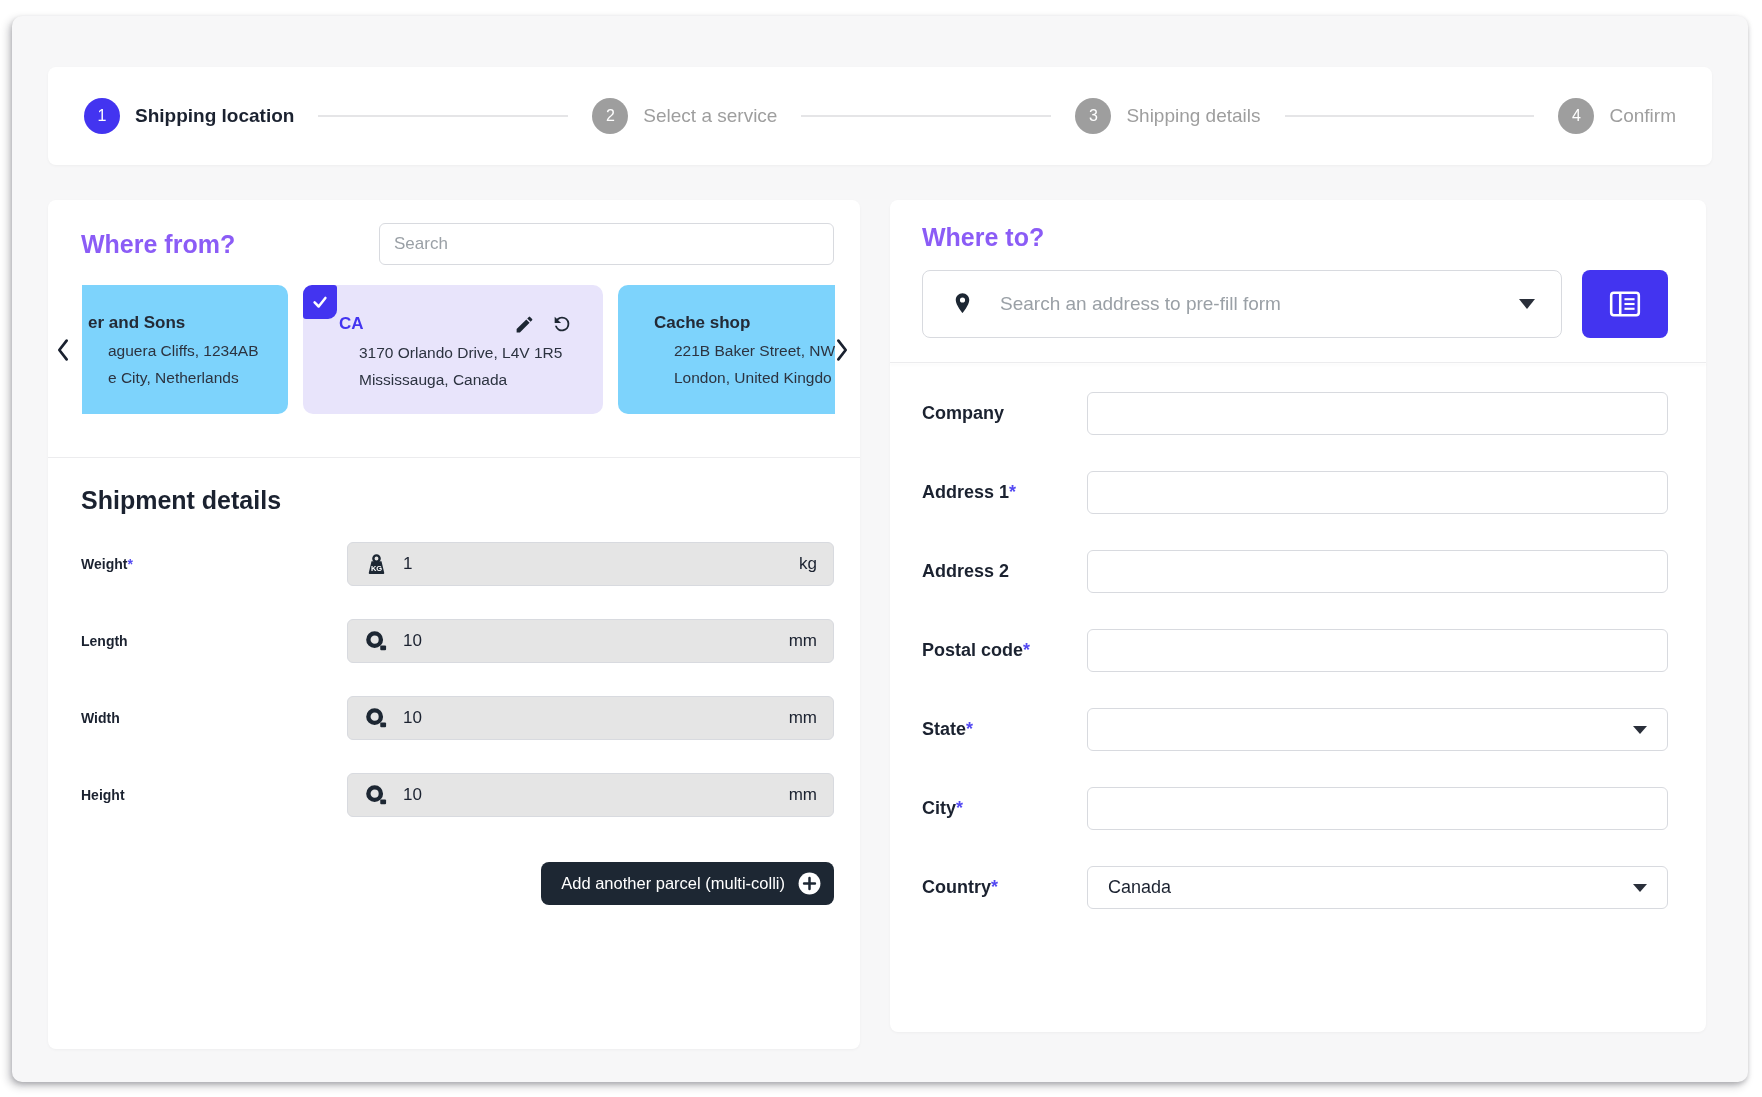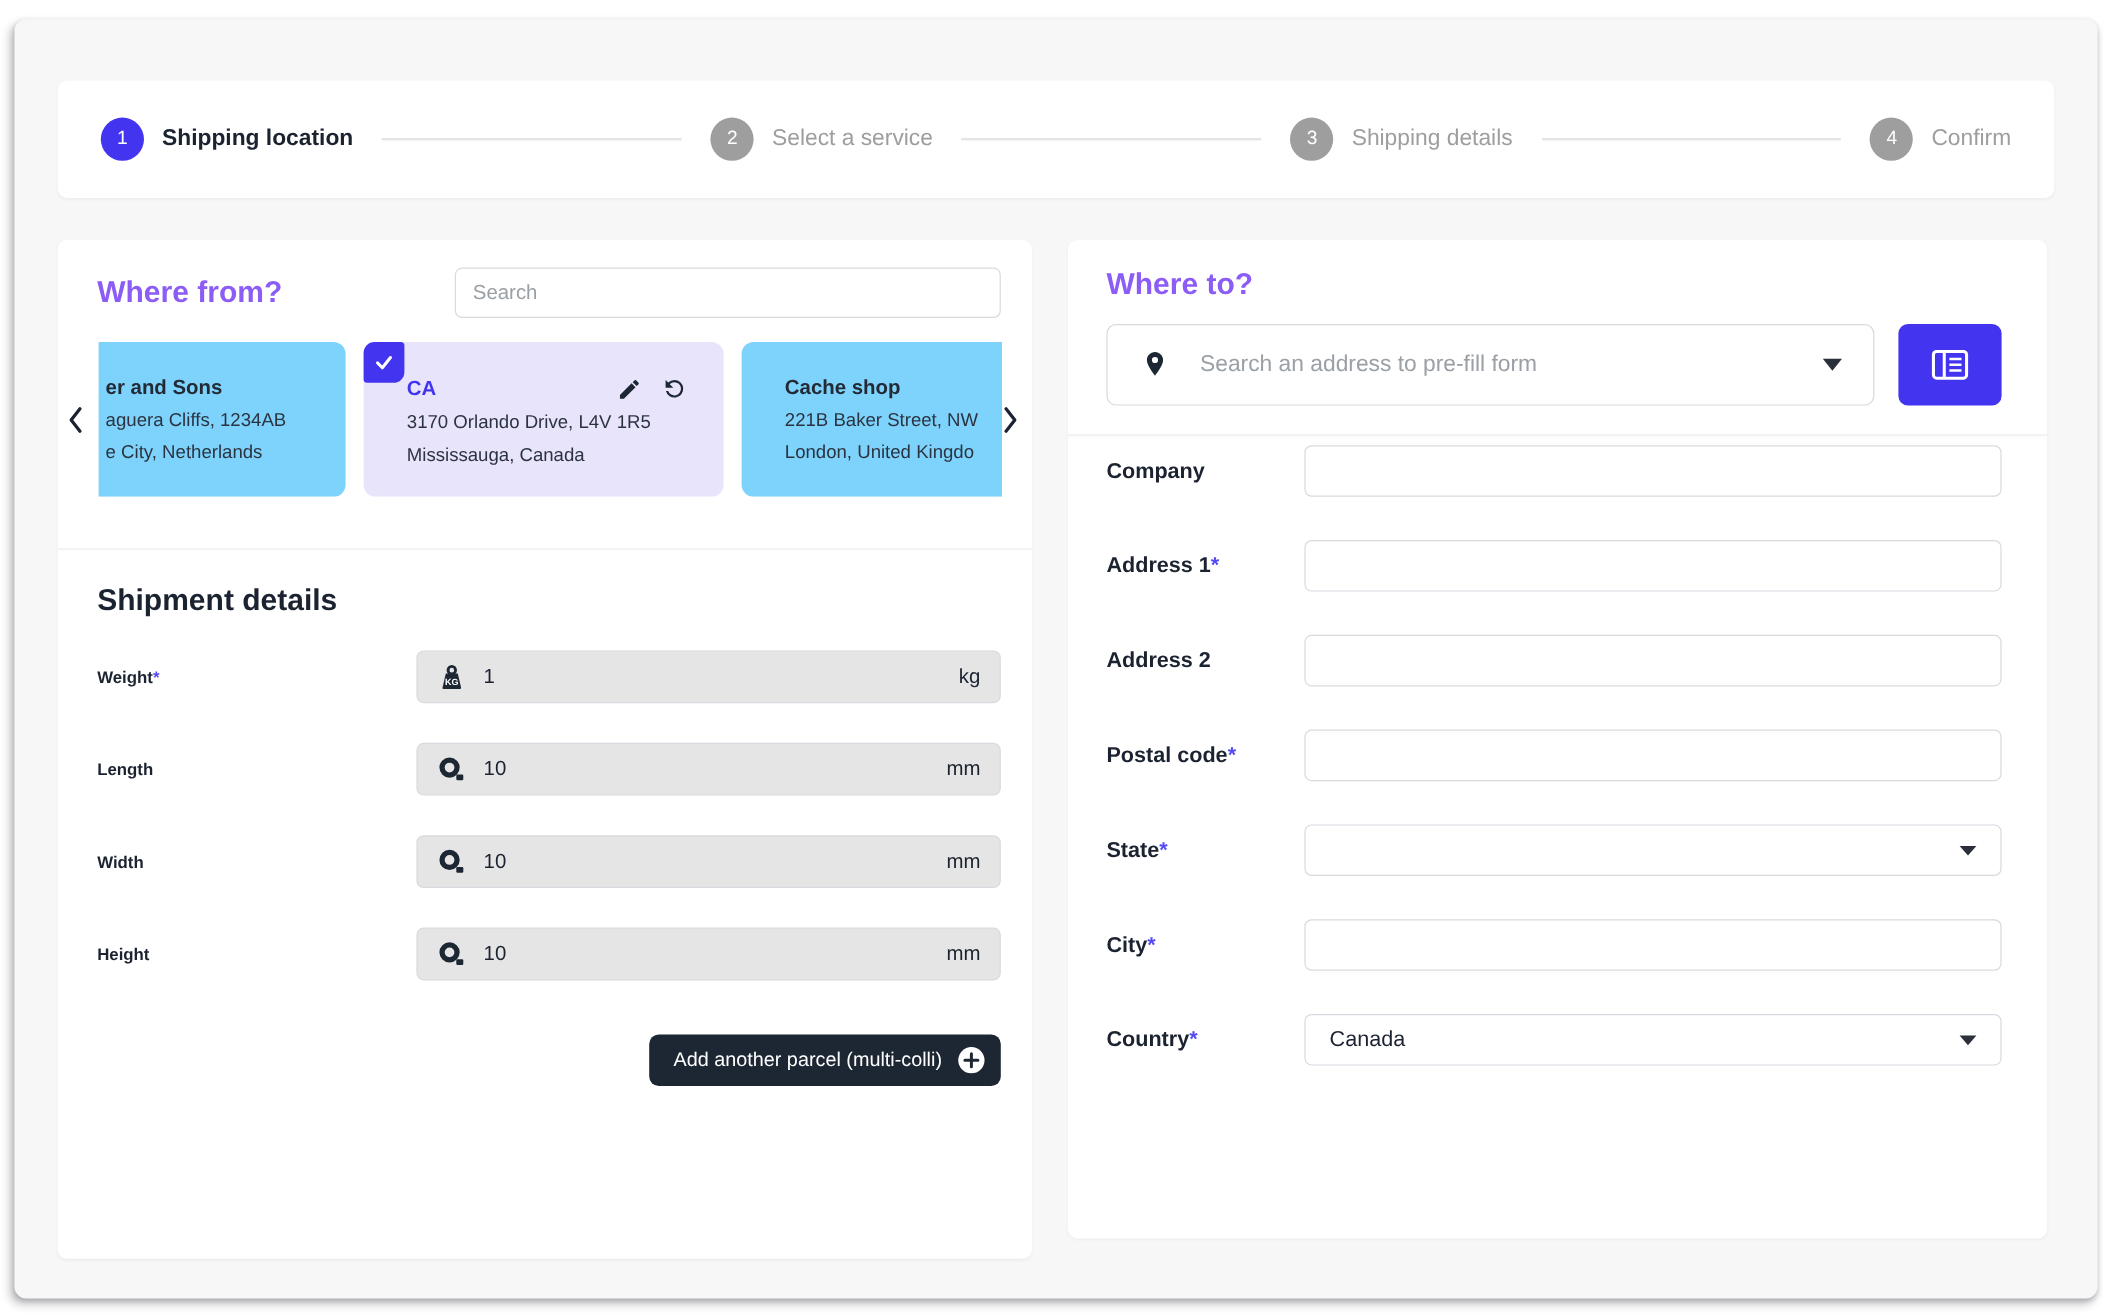--- a/index.html
+++ b/index.html
@@ -33,21 +33,21 @@
   .carousel{position:relative;margin-left:34px;width:753px;height:129px;}
   .viewport{overflow:hidden;width:100%;height:129px;}
   .track{display:flex;gap:15px;height:129px;}
   .addr-card{flex:0 0 300px;width:300px;border-radius:10px;background:#7dd3fc;box-sizing:border-box;
              padding:28px 24px 18px 36px;position:relative;cursor:pointer;}
   .addr-card.clip-left{flex:0 0 206px;width:206px;border-radius:0 10px 10px 0;padding-left:6px;}
   .addr-card.selected{background:#e8e4fb;}
   .card-title{font-size:17px;font-weight:700;color:#232a36;display:flex;align-items:center;}
   .addr-card.selected .card-title{color:#4334f0;}
   .card-icons{margin-left:auto;display:flex;align-items:center;gap:16px;padding-right:6px;}
-  .card-line{font-size:15.5px;color:#2c3340;margin-top:9px;white-space:nowrap;}
+  .card-line{font-size:15.5px;color:#2c3340;margin-top:9px;white-space:nowrap;margin-left:20px;}
   .check-badge{position:absolute;top:0;left:0;width:34px;height:34px;background:#4334f0;
                border-radius:9px 3px 9px 3px;display:flex;align-items:center;justify-content:center;}
   .chev{position:absolute;top:50%;transform:translateY(-50%);background:none;border:none;padding:2px;cursor:pointer;line-height:0;}
   .chev-left{left:-28px;}
   .chev-right{right:-16px;}
   .divider{height:1px;background:#ececee;margin-top:43px;}
   
   .sd{padding:0 26px 0 33px;}
   .sd-title{font-size:25px;font-weight:700;color:#1b2230;margin:28px 0 0;}
   .field-row{display:flex;align-items:center;margin-top:33px;}
@@ -70,21 +70,21 @@
   .addr-search input{flex:1;border:none;outline:none;font-size:19px;margin-left:22px;font-family:inherit;color:#1b2230;}
   .addr-search input::placeholder{color:#9aa0a6;}
   .caret{width:0;height:0;border-left:8px solid transparent;border-right:8px solid transparent;
          border-top:10px solid #2a2f3a;}
   .caret.small{border-left:7px solid transparent;border-right:7px solid transparent;border-top:8px solid #2a2f3a;}
   .book-btn{width:86px;height:68px;background:#4334f0;border:none;border-radius:8px;display:flex;
             align-items:center;justify-content:center;cursor:pointer;}
   .wt-divider{height:1px;background:#ececee;box-shadow:0 2px 3px rgba(0,0,0,.05);}
   .wt-form{padding:0 38px 0 32px;}
   .form-row{display:flex;align-items:center;margin-top:36px;}
-  .form-row.first{margin-top:8px;}
+  .form-row.first{margin-top:29px;}
   .w-label{width:165px;font-size:18px;font-weight:700;color:#1b2230;}
   .t-input{flex:1;height:43px;border:1px solid #d8dadf;border-radius:6px;box-sizing:border-box;
            font-size:18px;color:#1b2230;padding:0 18px;outline:none;font-family:inherit;background:#fff;}
   .sel{flex:1;height:43px;border:1px solid #d8dadf;border-radius:6px;box-sizing:border-box;background:#fff;
        display:flex;align-items:center;padding:0 20px;cursor:pointer;}
   .sel .sel-val{flex:1;font-size:18px;color:#1b2230;}
   .next-row{display:flex;justify-content:flex-end;margin:55px 38px 0 0;}
   .next-btn{height:42px;background:#4334f0;color:#fff;border:none;border-radius:6px;font-size:17.5px;
             font-family:inherit;padding:0 18px;cursor:pointer;}
   svg{display:block;}

